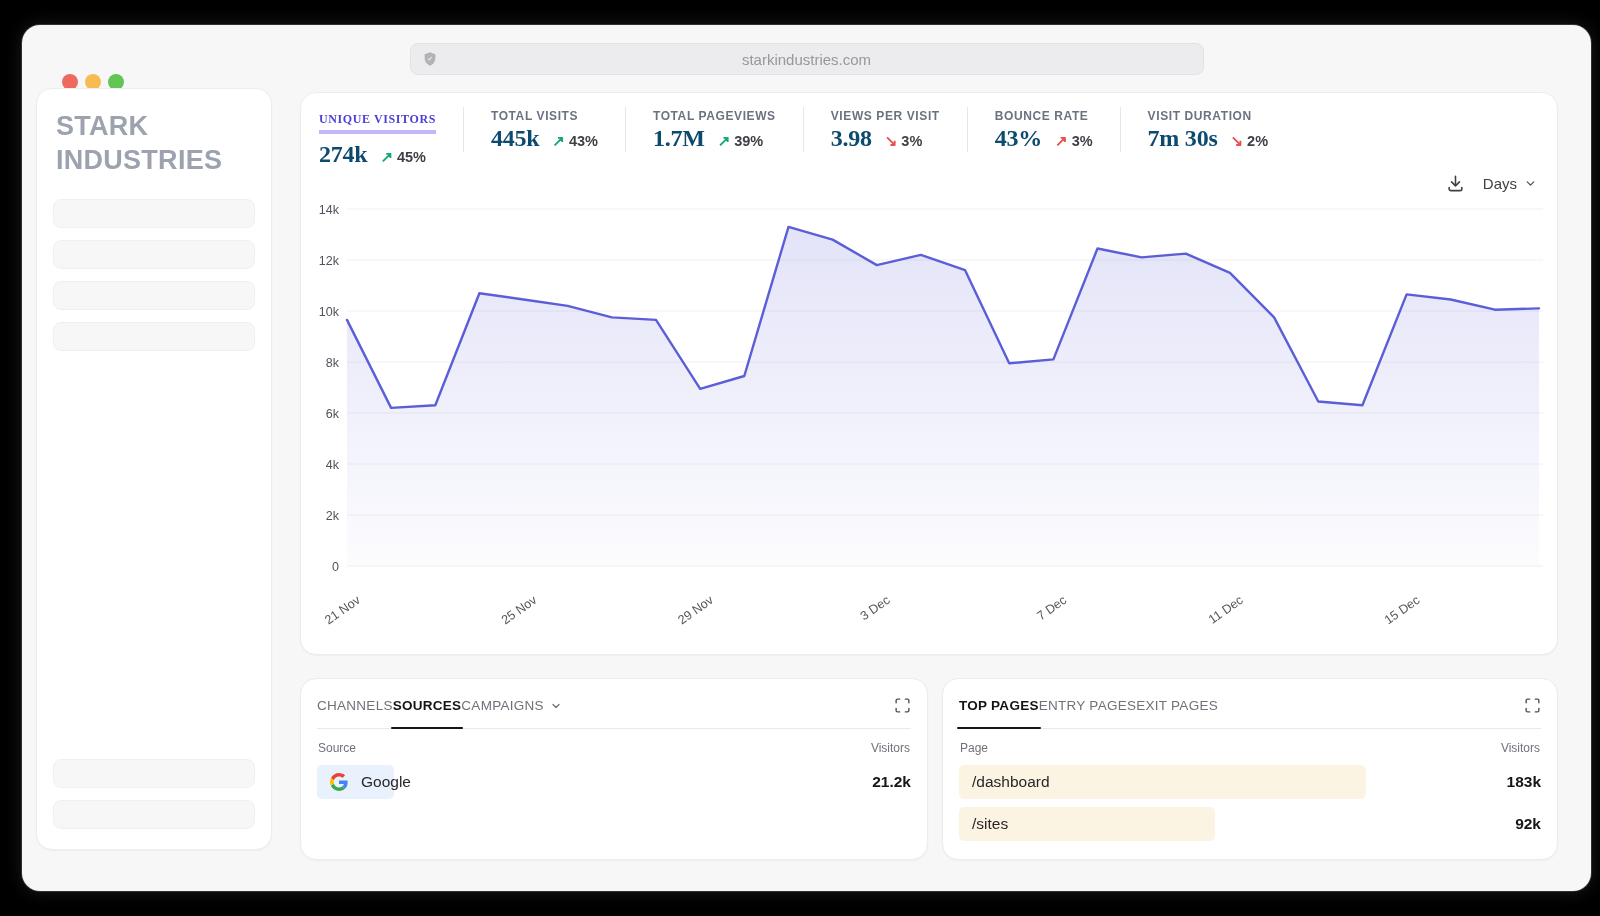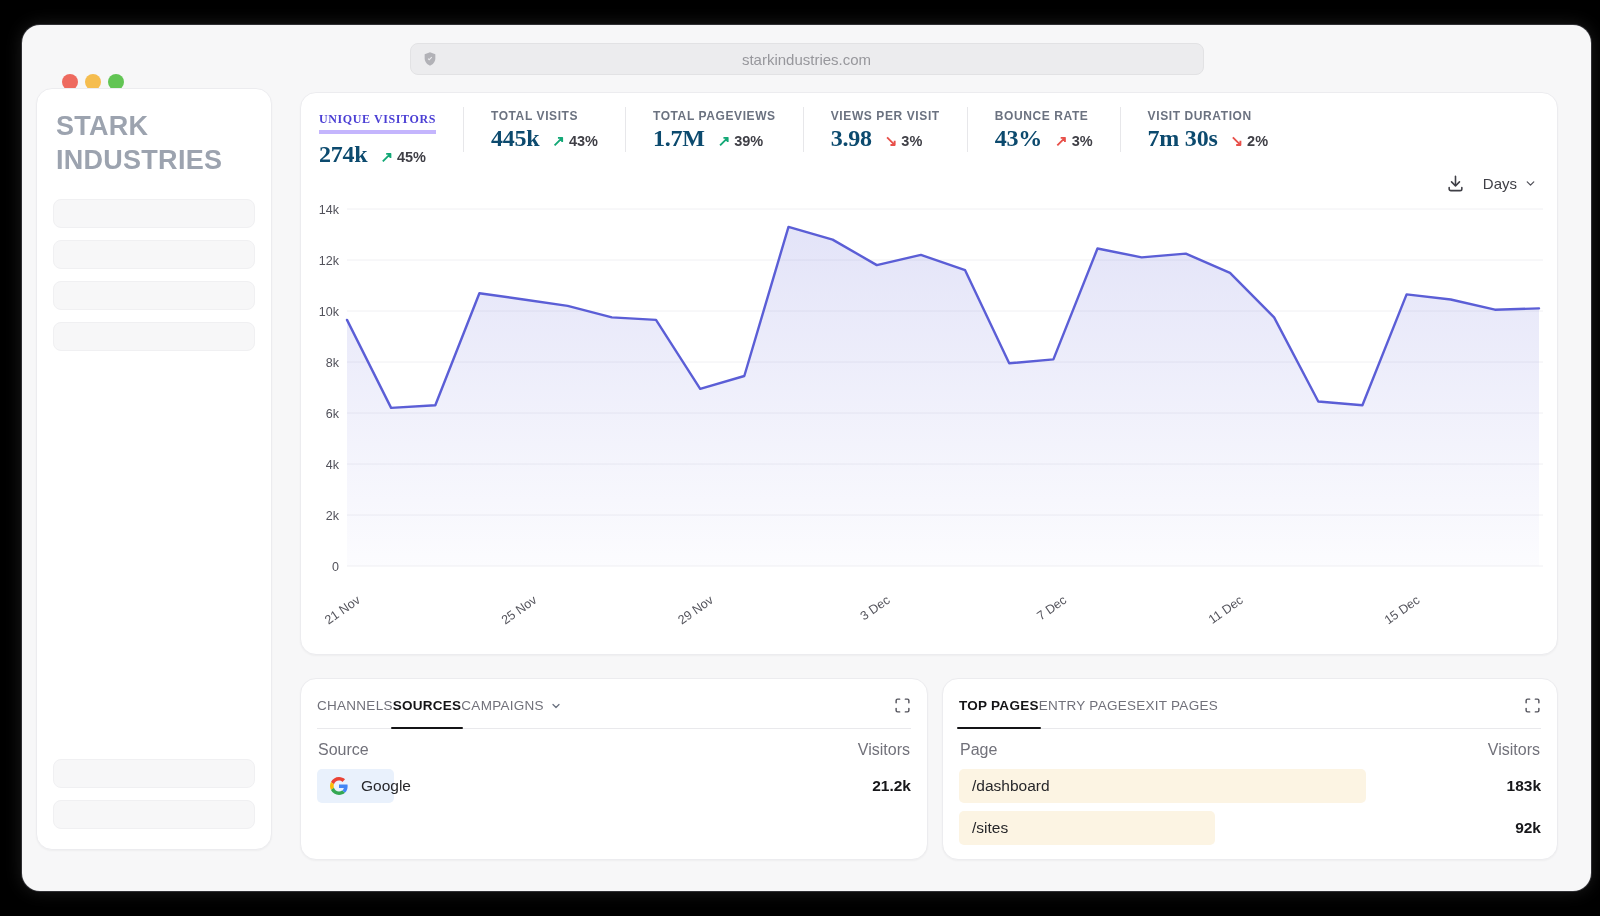--- a/index.html
+++ b/index.html
@@ -51,21 +51,21 @@
   .sources-card{left:278px;top:653px;width:628px;height:182px;}
   .pages-card{left:920px;top:653px;width:616px;height:182px;}
   .panel-tabs{display:flex;align-items:center;border-bottom:1px solid #e9e9ec;
               padding-bottom:14px;position:relative;}
   .tab{font-size:13.5px;letter-spacing:.02em;color:#71717a;font-weight:500;position:relative;
        display:flex;align-items:center;gap:6px;cursor:pointer;white-space:nowrap;}
   .tab.active{color:#141416;font-weight:700;}
   .tab.active::after{content:"";position:absolute;left:-2px;right:-2px;bottom:-16px;height:2.5px;
        background:#141416;border-radius:2px;}
   .expand-btn{margin-left:auto;}
-  .cols{display:flex;justify-content:space-between;color:#71717a;font-size:16px;margin:12px 1px 10px;}
+  .cols{display:flex;justify-content:space-between;color:#71717a;font-size:12px;margin:12px 1px 10px;}
   .row{position:relative;height:34px;display:flex;align-items:center;margin-bottom:8px;cursor:pointer;}
   .row-bar{position:absolute;left:0;top:0;bottom:0;border-radius:5px;}
   .row-label{position:relative;display:flex;align-items:center;gap:13px;padding-left:13px;
              font-size:15.5px;color:#27272a;}
   .row-icon{line-height:0;display:flex;}
   .row-value{margin-left:auto;position:relative;font-size:15.5px;font-weight:700;color:#17171a;}
 </style>
 </head>
 <body>
 

